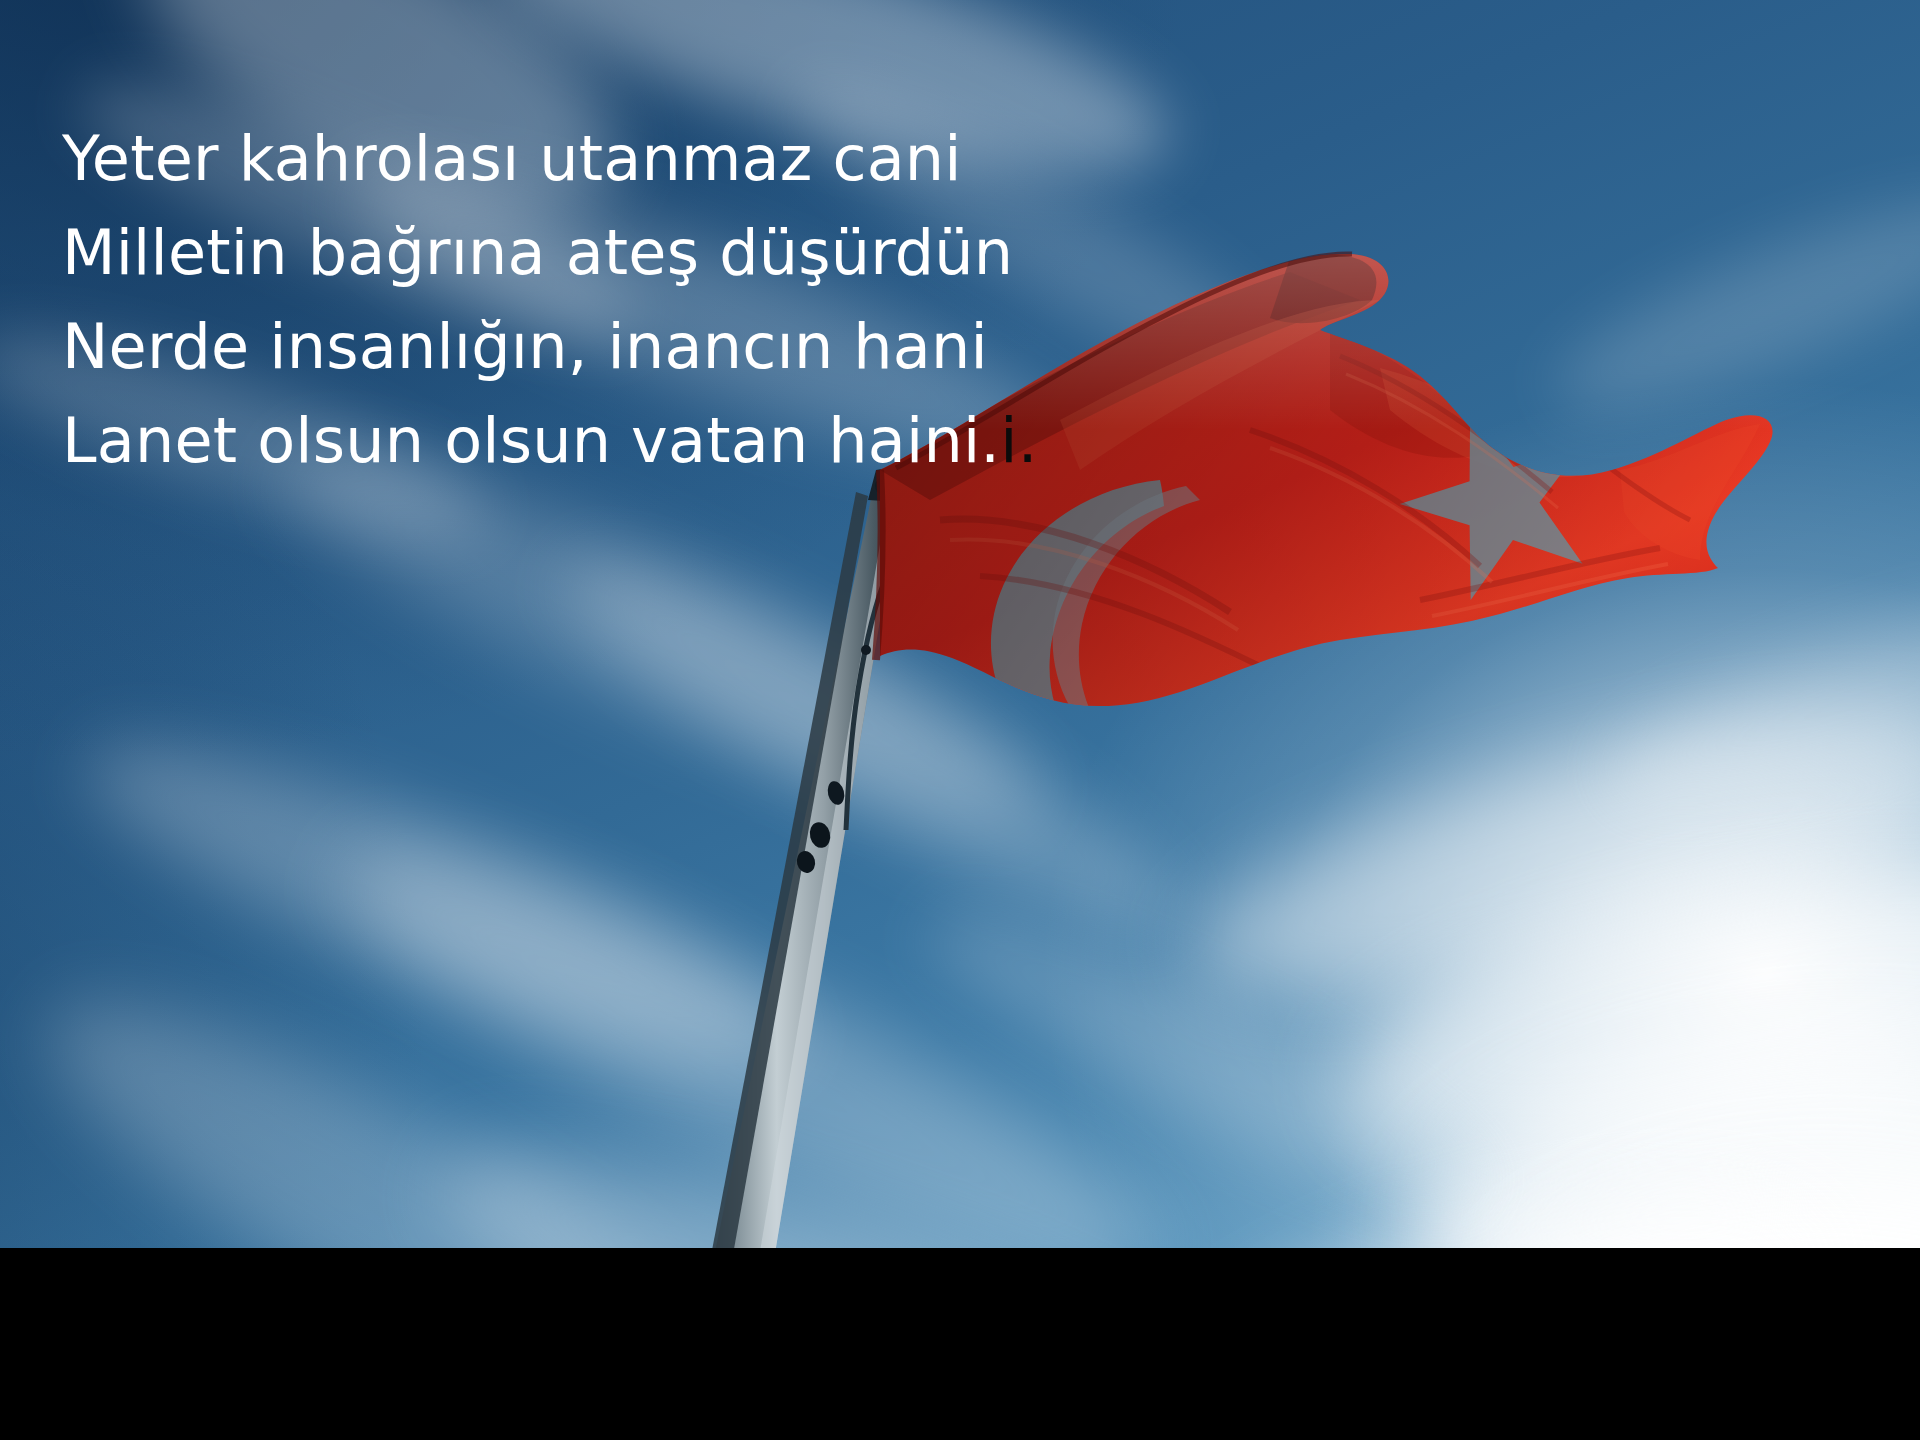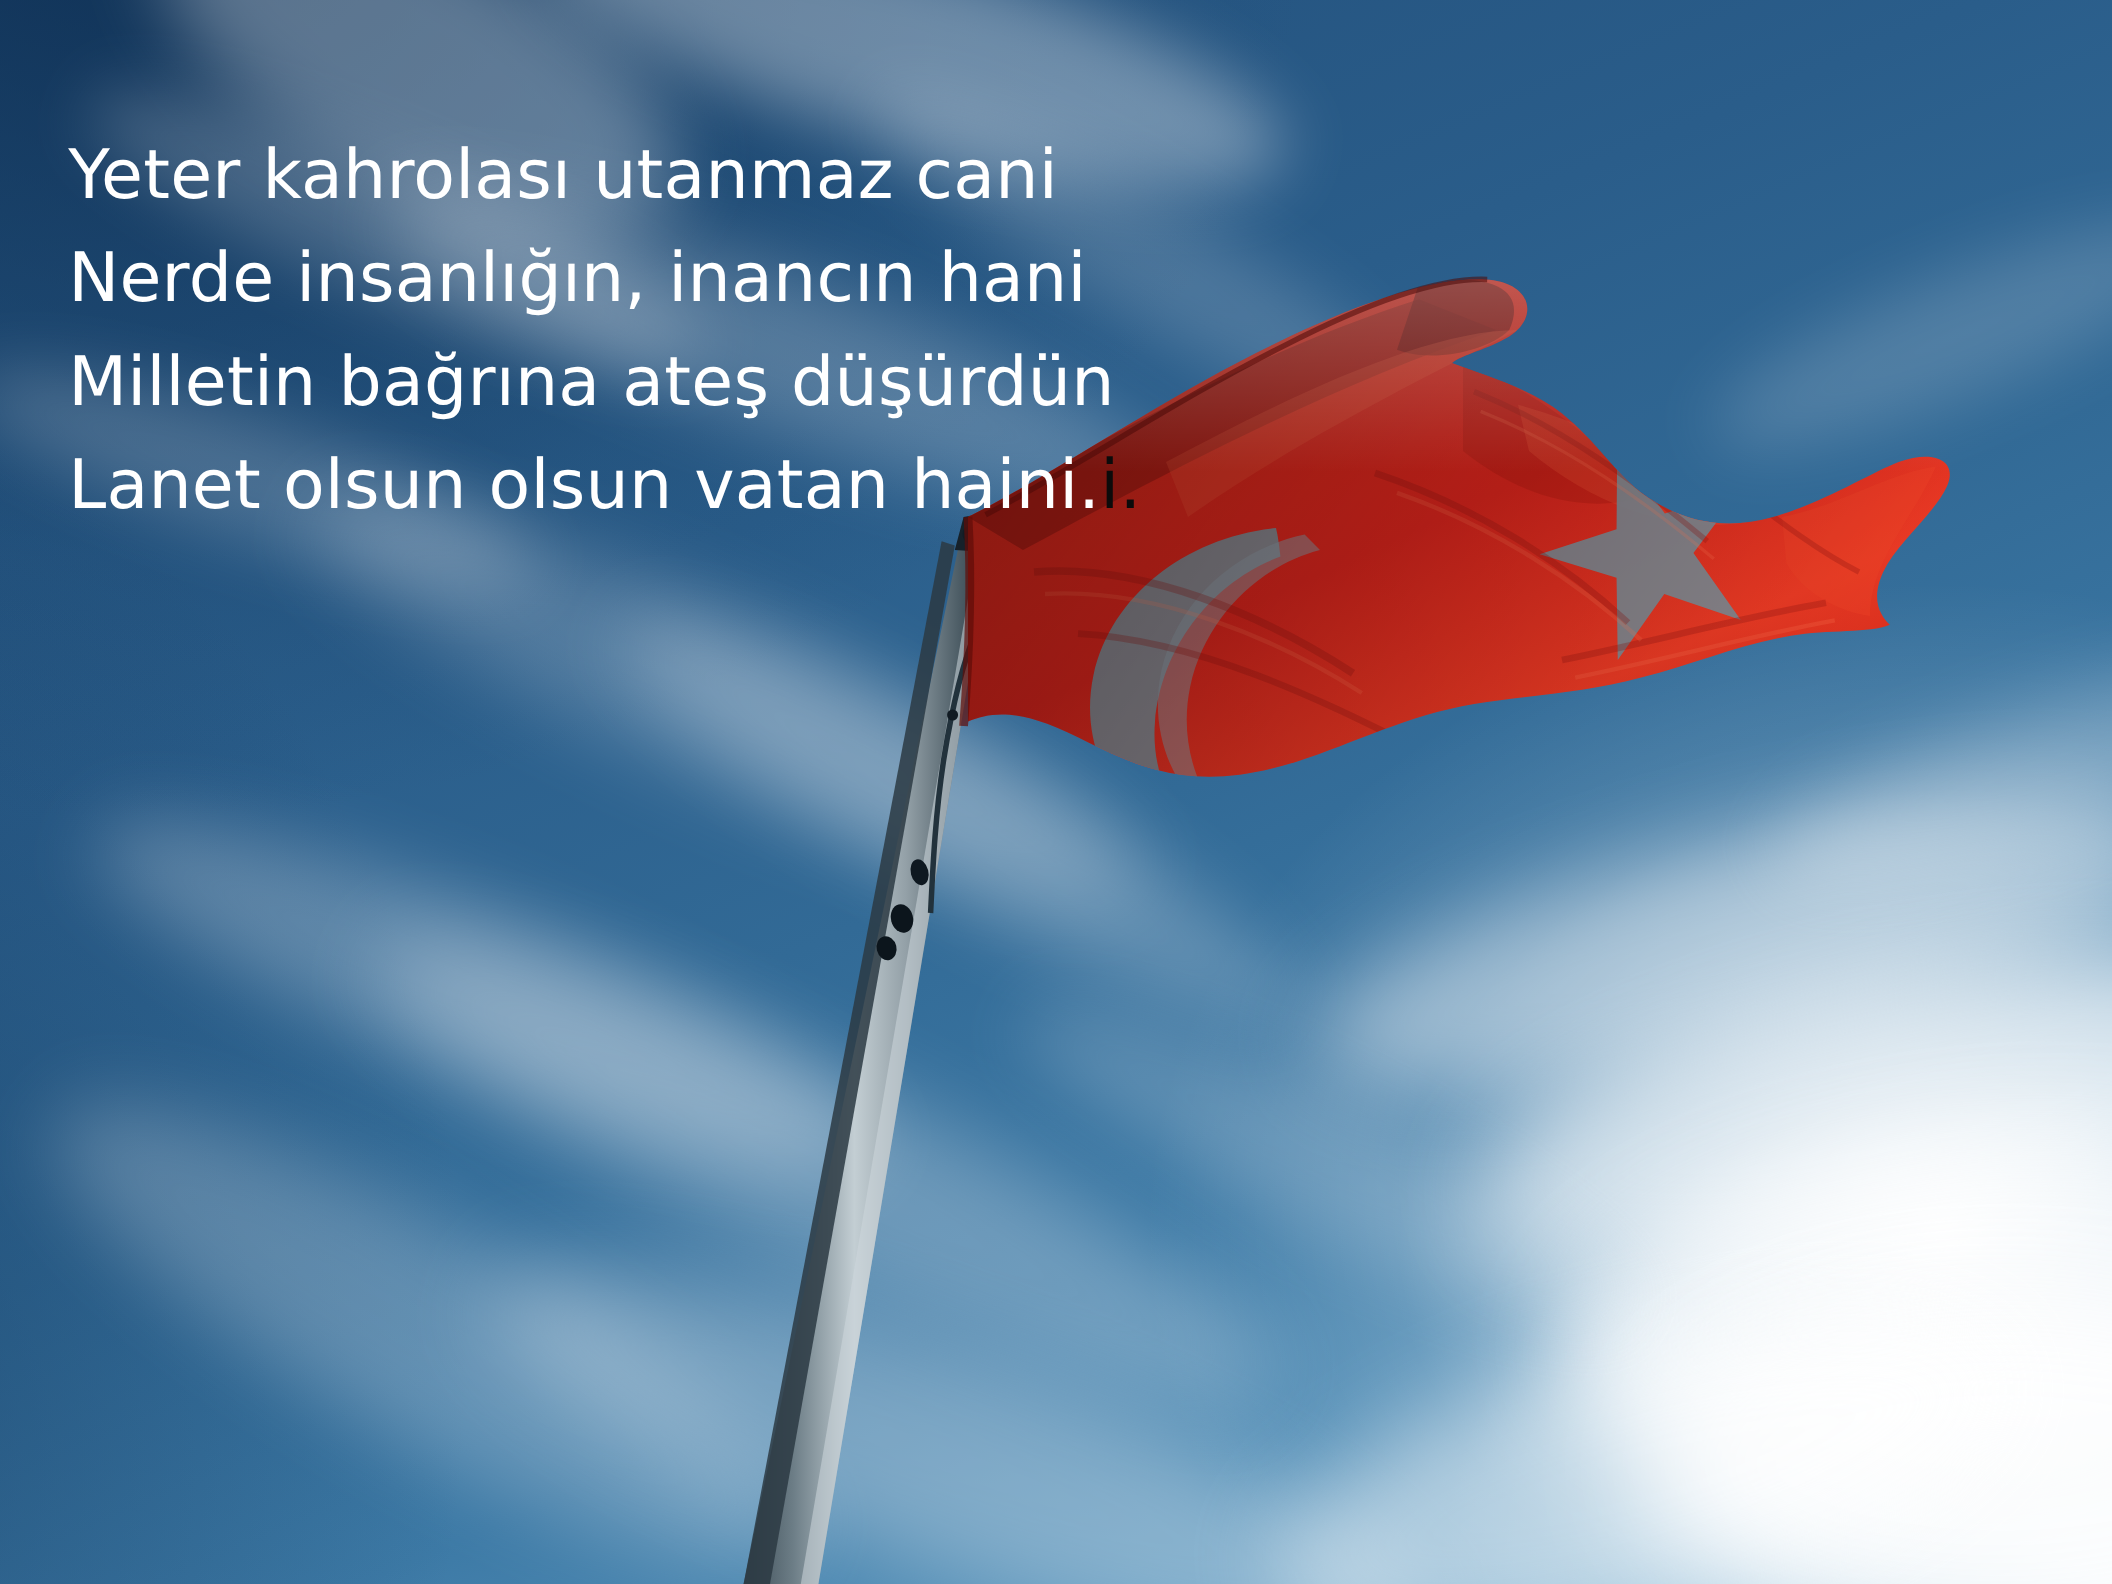--- a/index.html
+++ b/index.html
@@ -3,21 +3,21 @@
 <meta charset="utf-8">
 <style>
   html, body {
     margin: 0;
     padding: 0;
     background: #000;
   }
   #stage {
     position: relative;
     width: 1920px;
-    height: 1440px;
+    height: 1248px;
     overflow: hidden;
     font-family: "DejaVu Sans", sans-serif;
     background: #ec4899;
   }
 
   
   .sky-base {
     position: absolute;
     inset: 0;
     background:
@@ -254,18 +254,18 @@
       <rect x="840" y="230" width="980" height="200" fill="url(#foldB)"></rect>
     </g>
 
     <path d="M880,470 C884,540 880,610 876,660" stroke="#5f0d09" stroke-width="8" fill="none" opacity="0.7"></path>
 
     <path d="M896,468 C980,424 1072,362 1168,314 C1238,278 1304,252 1352,254" stroke="#4a0a07" stroke-width="5" fill="none" opacity="0.55"></path>
   </svg>
 
   <div id="poem">
     <div class="poem-line">Yeter kahrolası utanmaz cani</div>
+    <div class="poem-line">Milletin bağrına ateş düşürdün</div>
     <div class="poem-line">Nerde insanlığın, inancın hani</div>
-    <div class="poem-line">Milletin bağrına ateş düşürdün</div>
     <div class="poem-line"><span>Lanet olsun olsun vatan haini.</span><span class="trailing-mark">i.</span></div>
   </div>
 
 </div>
 
 </body></html>

